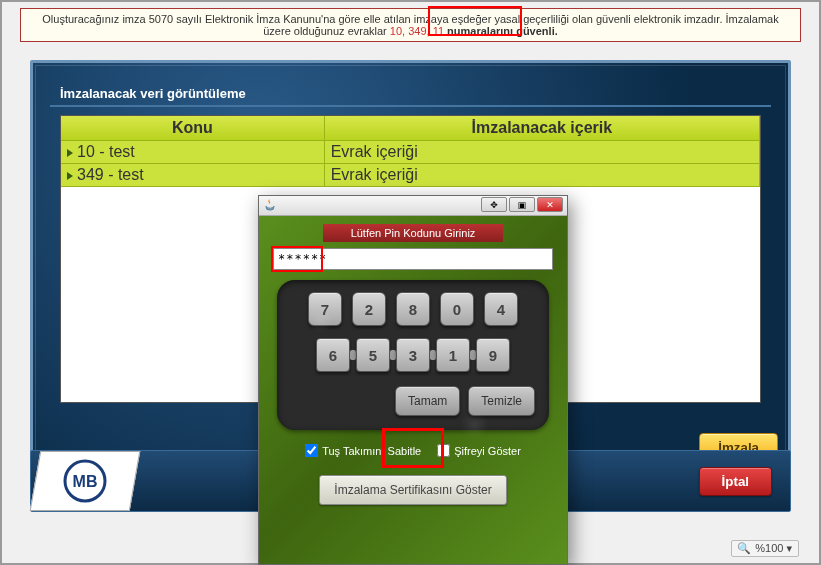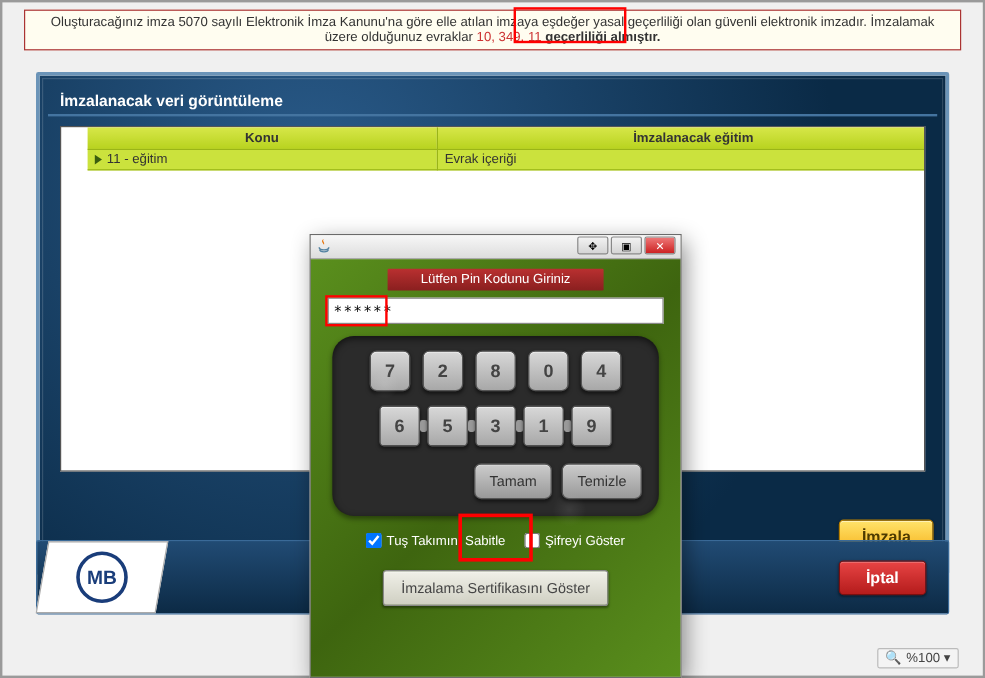--- a/index.html
+++ b/index.html
@@ -38,21 +38,21 @@
     height: 30px;
     border: 2px solid red;
     pointer-events: none;
     z-index: 50;
   }
   .main-panel {
     margin: 18px 28px 4px 28px;
     background: radial-gradient(circle at 30% 20%, #2a5b8a, #0a2a46 70%);
     border: 3px solid #6b94b8;
     border-radius: 2px;
-    padding: 7px;
+    padding: 17px;
     position: relative;
     height: 419px;
   }
   .main-panel::before {
     content: "";
     position: absolute;
     inset: 2px;
     border: 1px solid rgba(255,255,255,0.15);
     pointer-events: none;
   }
@@ -66,22 +66,21 @@
   .data-area {
     margin: 8px 10px;
     background: #fff;
     border: 1px solid #555;
     height: 288px;
     overflow: hidden;
   }
   table.grid {
     width: 100%;
     border-collapse: collapse;
-    font-size: 11px;
-    margin-left: 22px;
+    font-size: 16px;
   }
   table.grid th {
     background: linear-gradient(#d7e749, #b8d31f);
     color: #333;
     font-weight: bold;
     text-align: center;
     padding: 3px;
     border-right: 1px solid #9ab516;
     border-bottom: 1px solid #9ab516;
   }
@@ -344,37 +343,41 @@
     cursor: pointer;
     box-shadow: 0 1px 2px rgba(0,0,0,0.4), inset 0 1px 0 rgba(255,255,255,0.5);
   }
 </style>
 </head>
 <body>
 
 <div class="outer">
 
   <div class="notice">
-    <span class="part1">Oluşturacağınız imza 5070 sayılı Elektronik İmza Kanunu'na göre elle atılan imzaya eşdeğer yasal geçerliliği olan güvenli elektronik imzadır. İmzalamak üzere olduğunuz evraklar </span><span class="nums">10, 349, 11</span><span class="part2"> geçerliliği almıştır.</span>
+    <span class="part1">Oluşturacağınız imza 5070 sayılı Elektronik İmza Kanunu'na göre elle atılan imzaya eşdeğer yasal geçerliliği olan güvenli elektronik imzadır. İmzalamak üzere olduğunuz evraklar </span><span class="nums">10, 349, 11</span><span class="part2"> numaralarını güvenli.</span>
   </div>
   <div class="red-hl-top"></div>
 
   <div class="main-panel">
     <div class="panel-title">İmzalanacak veri görüntüleme</div>
     <div class="data-area">
       <table class="grid">
         <thead>
           <tr>
             <th>Konu</th>
-            <th>İmzalanacak eğitim</th>
+            <th>İmzalanacak içerik</th>
           </tr>
         </thead>
         <tbody>
           <tr>
-            <td class="first"><span class="bullet"></span><span>11 - eğitim</span></td>
+            <td class="first"><span class="bullet"></span><span>10 - test</span></td>
+            <td><span>Evrak içeriği</span></td>
+          </tr>
+          <tr>
+            <td class="first"><span class="bullet"></span><span>349 - test</span></td>
             <td><span>Evrak içeriği</span></td>
           </tr>
         </tbody>
       </table>
     </div>
     <button class="imzala-btn">İmzala</button>
   </div>
 
   <div class="bottom-bar">
     <div class="logo">

